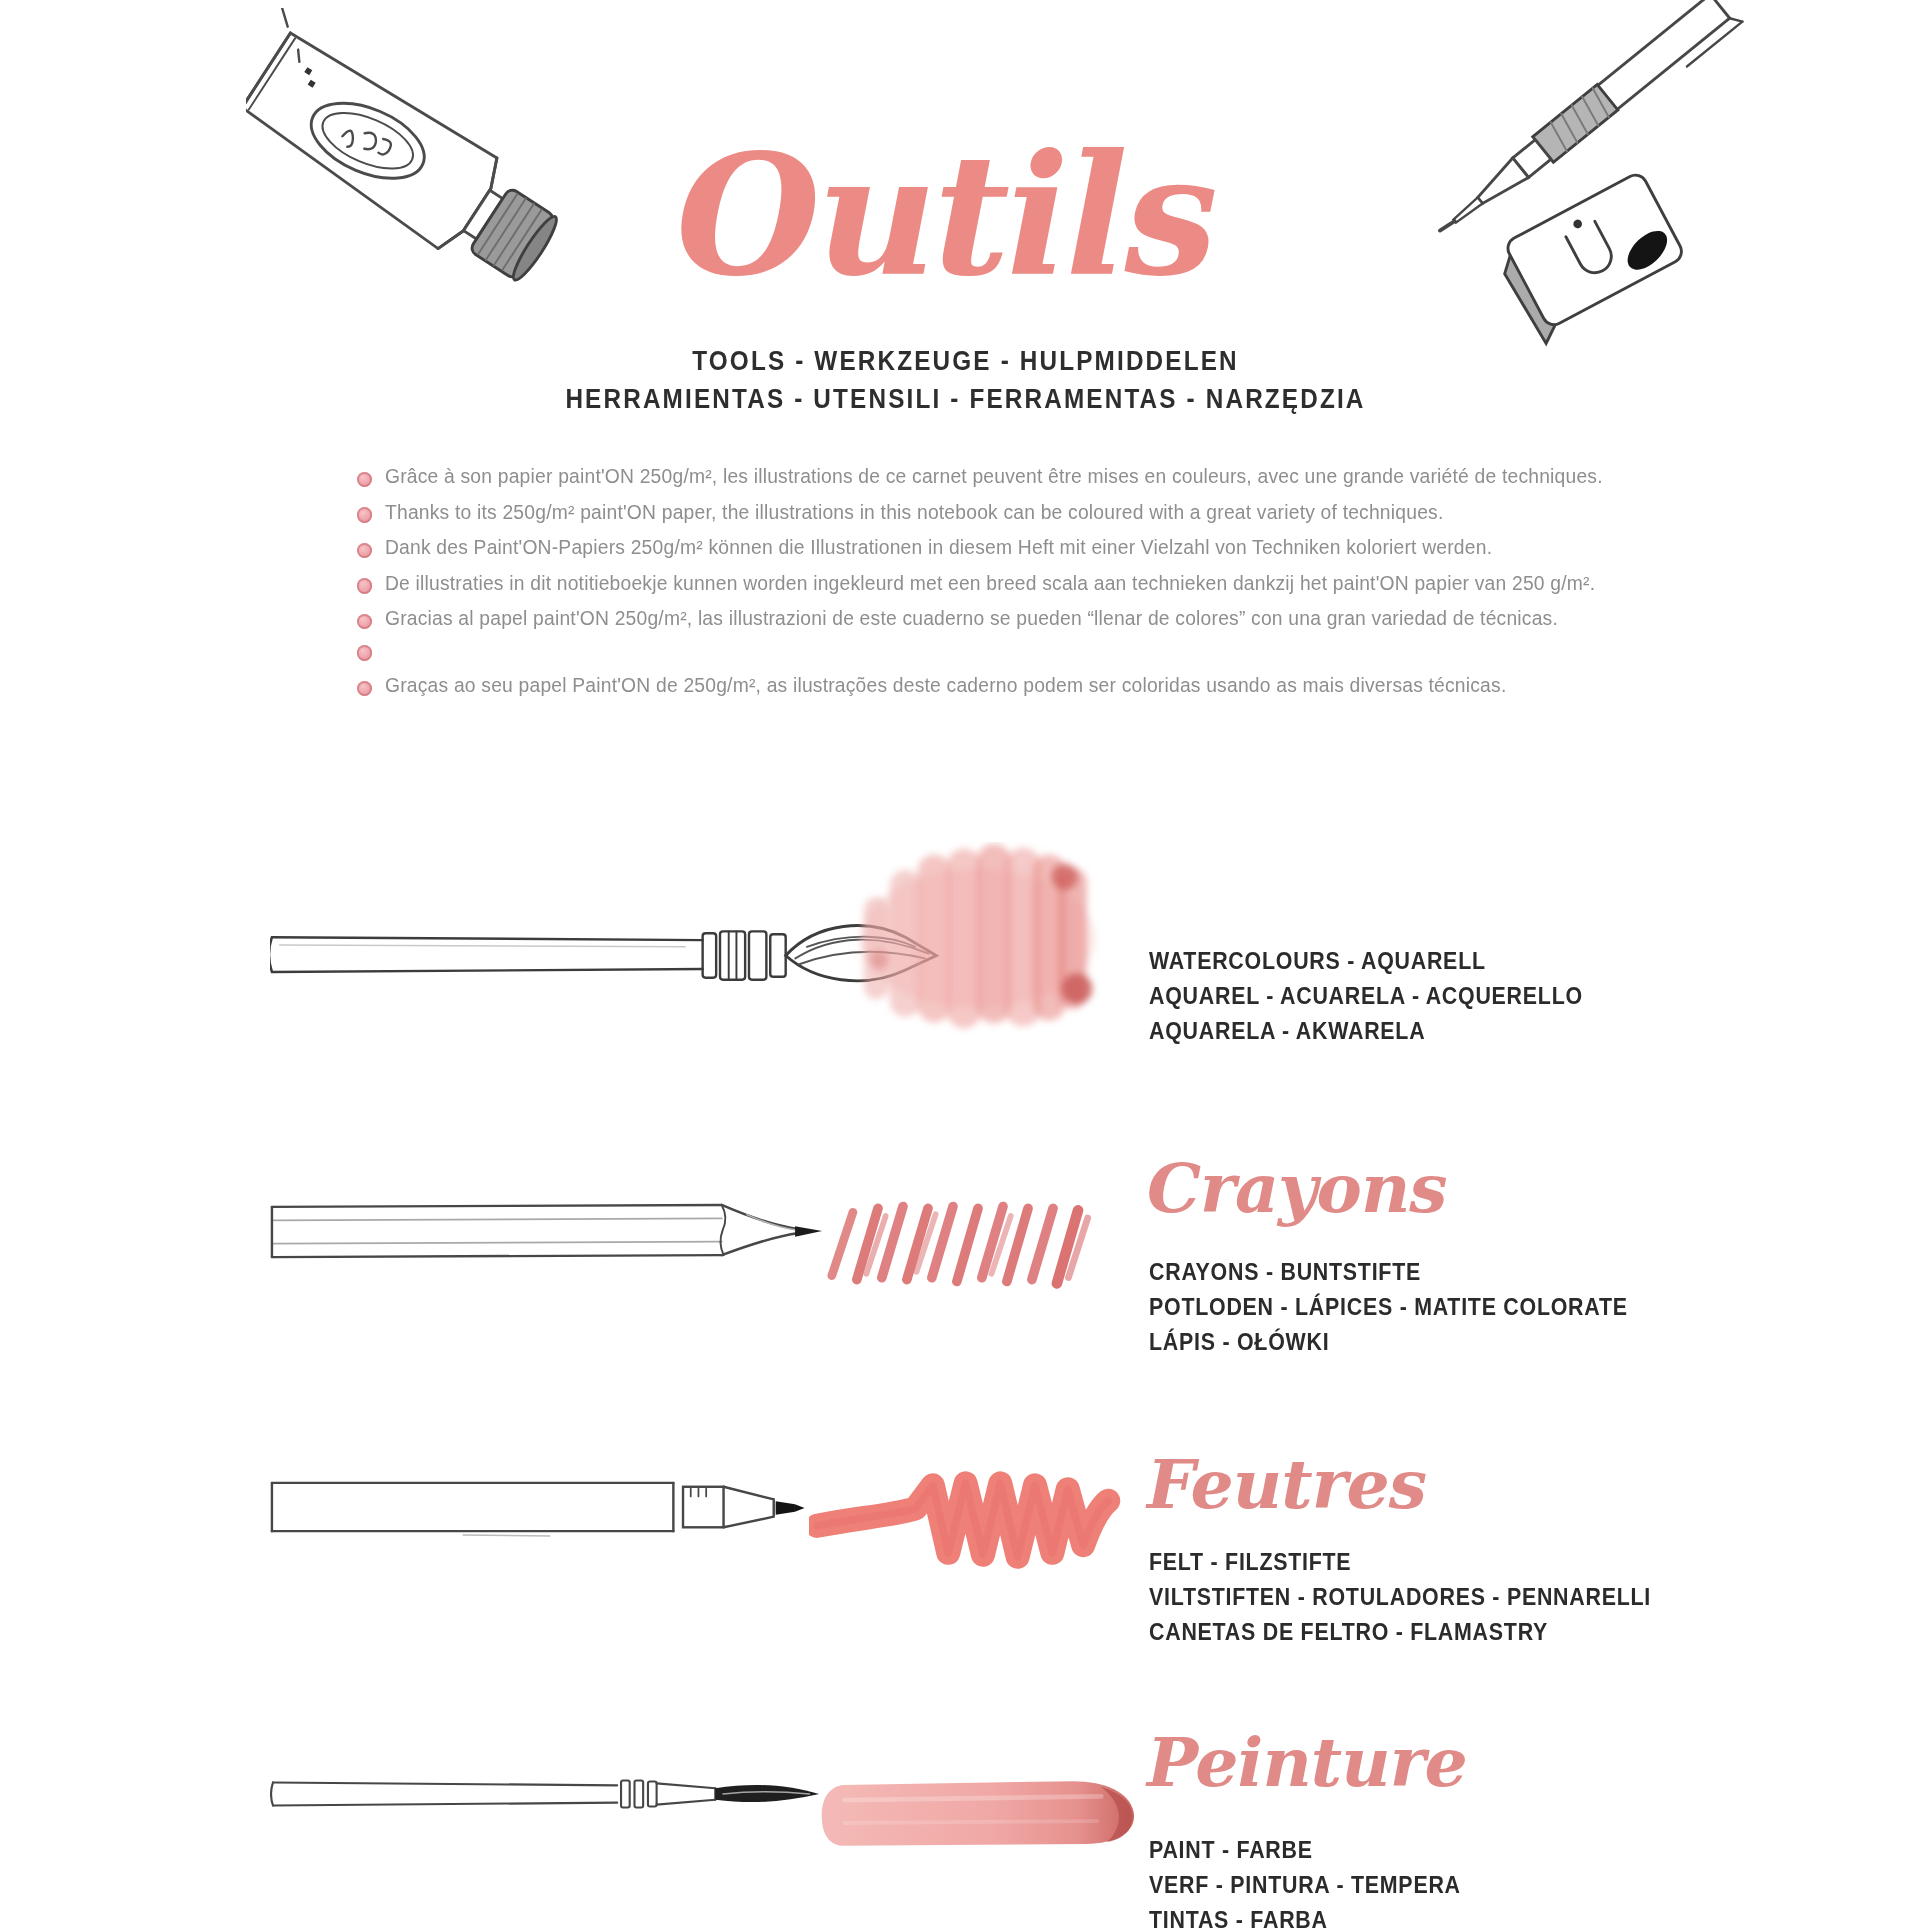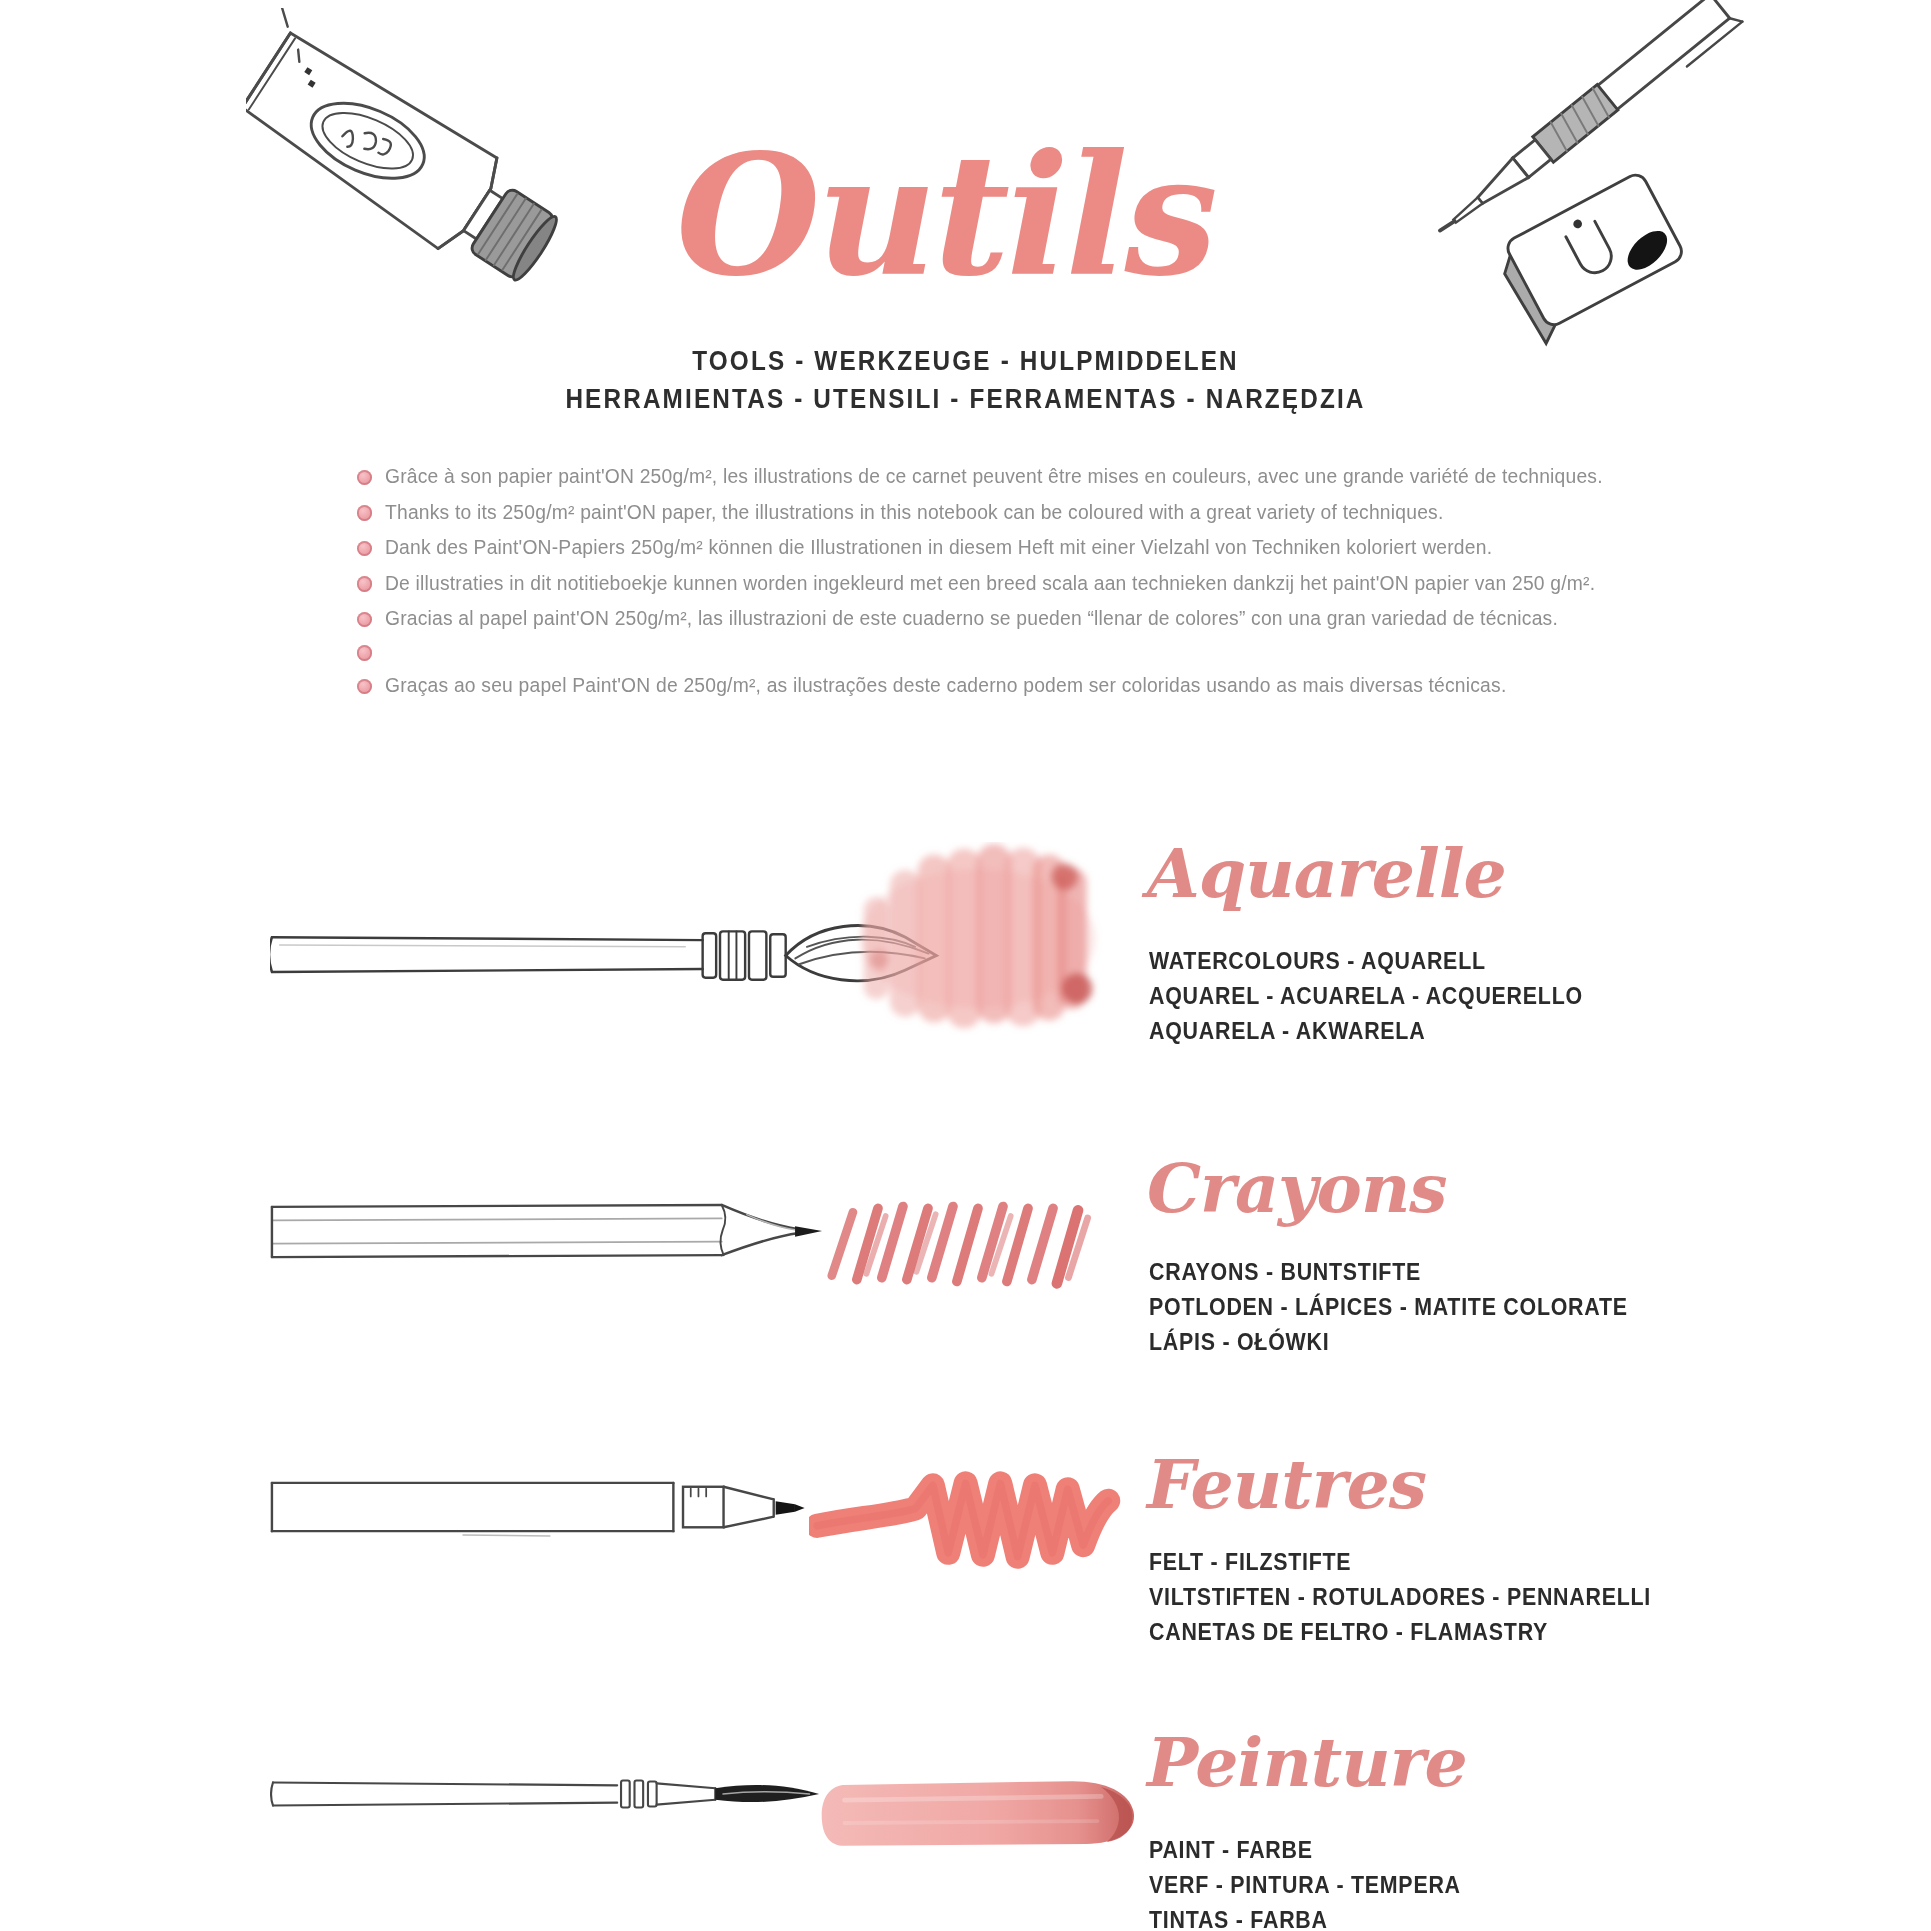--- a/index.html
+++ b/index.html
@@ -12,21 +12,21 @@
          font-family:"DejaVu Serif",serif;font-style:italic;font-weight:bold;
          font-size:166px;line-height:203px;color:#ec8b85;letter-spacing:-3.9px;}
   .subtitle{position:absolute;left:0;width:1931px;text-align:center;
             font-weight:700;color:#2e2e2e;font-size:27px;letter-spacing:2.4px;
             transform:scaleX(0.9);}
   .subtitle.l1{top:346px;}
   .subtitle.l2{top:384px;}
 
   
   .intro{position:absolute;left:357px;top:466px;width:1246px;}
-  .note{display:flex;align-items:center;gap:12.6px;margin-bottom:14.5px;}
+  .note{display:flex;align-items:flex-end;gap:12.6px;margin-bottom:14.5px;}
   .dot{flex:0 0 15.4px;width:15.4px;height:15.4px;margin-top:1.9px;border-radius:50%;
        background:radial-gradient(circle at 40% 35%, #f7c3c8, #ec9fa6 60%, #e08f98 100%);
        box-shadow:inset 0 0 0 1.9px rgba(196,94,104,.5);}
   .note-text{font-size:19.3px;line-height:21px;color:#8e8e8e;letter-spacing:0.2px;}
 
   
   .sec-heading{position:absolute;left:1147px;font-family:"DejaVu Serif",serif;
                font-style:italic;font-weight:bold;font-size:68px;line-height:83px;
                color:#e18b88;letter-spacing:-1px;}
   .sec-labels{position:absolute;left:1149px;transform:scaleX(0.93);transform-origin:left top;}
@@ -157,21 +157,20 @@
       <line x1="146" y1="25" x2="146" y2="175" stroke="#ec9b97" stroke-width="36" opacity="0.55"></line>
       <line x1="177" y1="20" x2="177" y2="170" stroke="#ea938f" stroke-width="36" opacity="0.6"></line>
       <line x1="207" y1="25" x2="207" y2="172" stroke="#ec9e9a" stroke-width="38" opacity="0.55"></line>
       <line x1="234" y1="30" x2="234" y2="168" stroke="#e98f8b" stroke-width="34" opacity="0.6"></line>
       <line x1="258" y1="42" x2="258" y2="158" stroke="#e58480" stroke-width="30" opacity="0.6"></line>
       <circle cx="250" cy="36" r="14" fill="#cc5a56" opacity="0.7" stroke="none"></circle>
       <circle cx="263" cy="152" r="16" fill="#c44f4c" opacity="0.75" stroke="none"></circle>
       <circle cx="58" cy="122" r="10" fill="#d97f7c" opacity="0.5" stroke="none"></circle>
     </g>
   </svg>
-  <div class="sec-heading" style="top:832px">Aquarelle</div>
   <div class="sec-labels" style="top:944px">
     <div>WATERCOLOURS - AQUARELL</div>
     <div>AQUAREL - ACUARELA - ACQUERELLO</div>
     <div>AQUARELA - AKWARELA</div>
   </div>
 
   <svg class="abs" style="left:270px;top:1197px" width="555" height="70" viewBox="0 0 575 72">
     <g stroke="#474747" stroke-width="2.5" fill="none" stroke-linecap="round">
       <line x1="2" y1="10" x2="468" y2="8"></line>
       <line x1="2" y1="24" x2="468" y2="22" stroke="#a9a9a9" stroke-width="1.8"></line>

